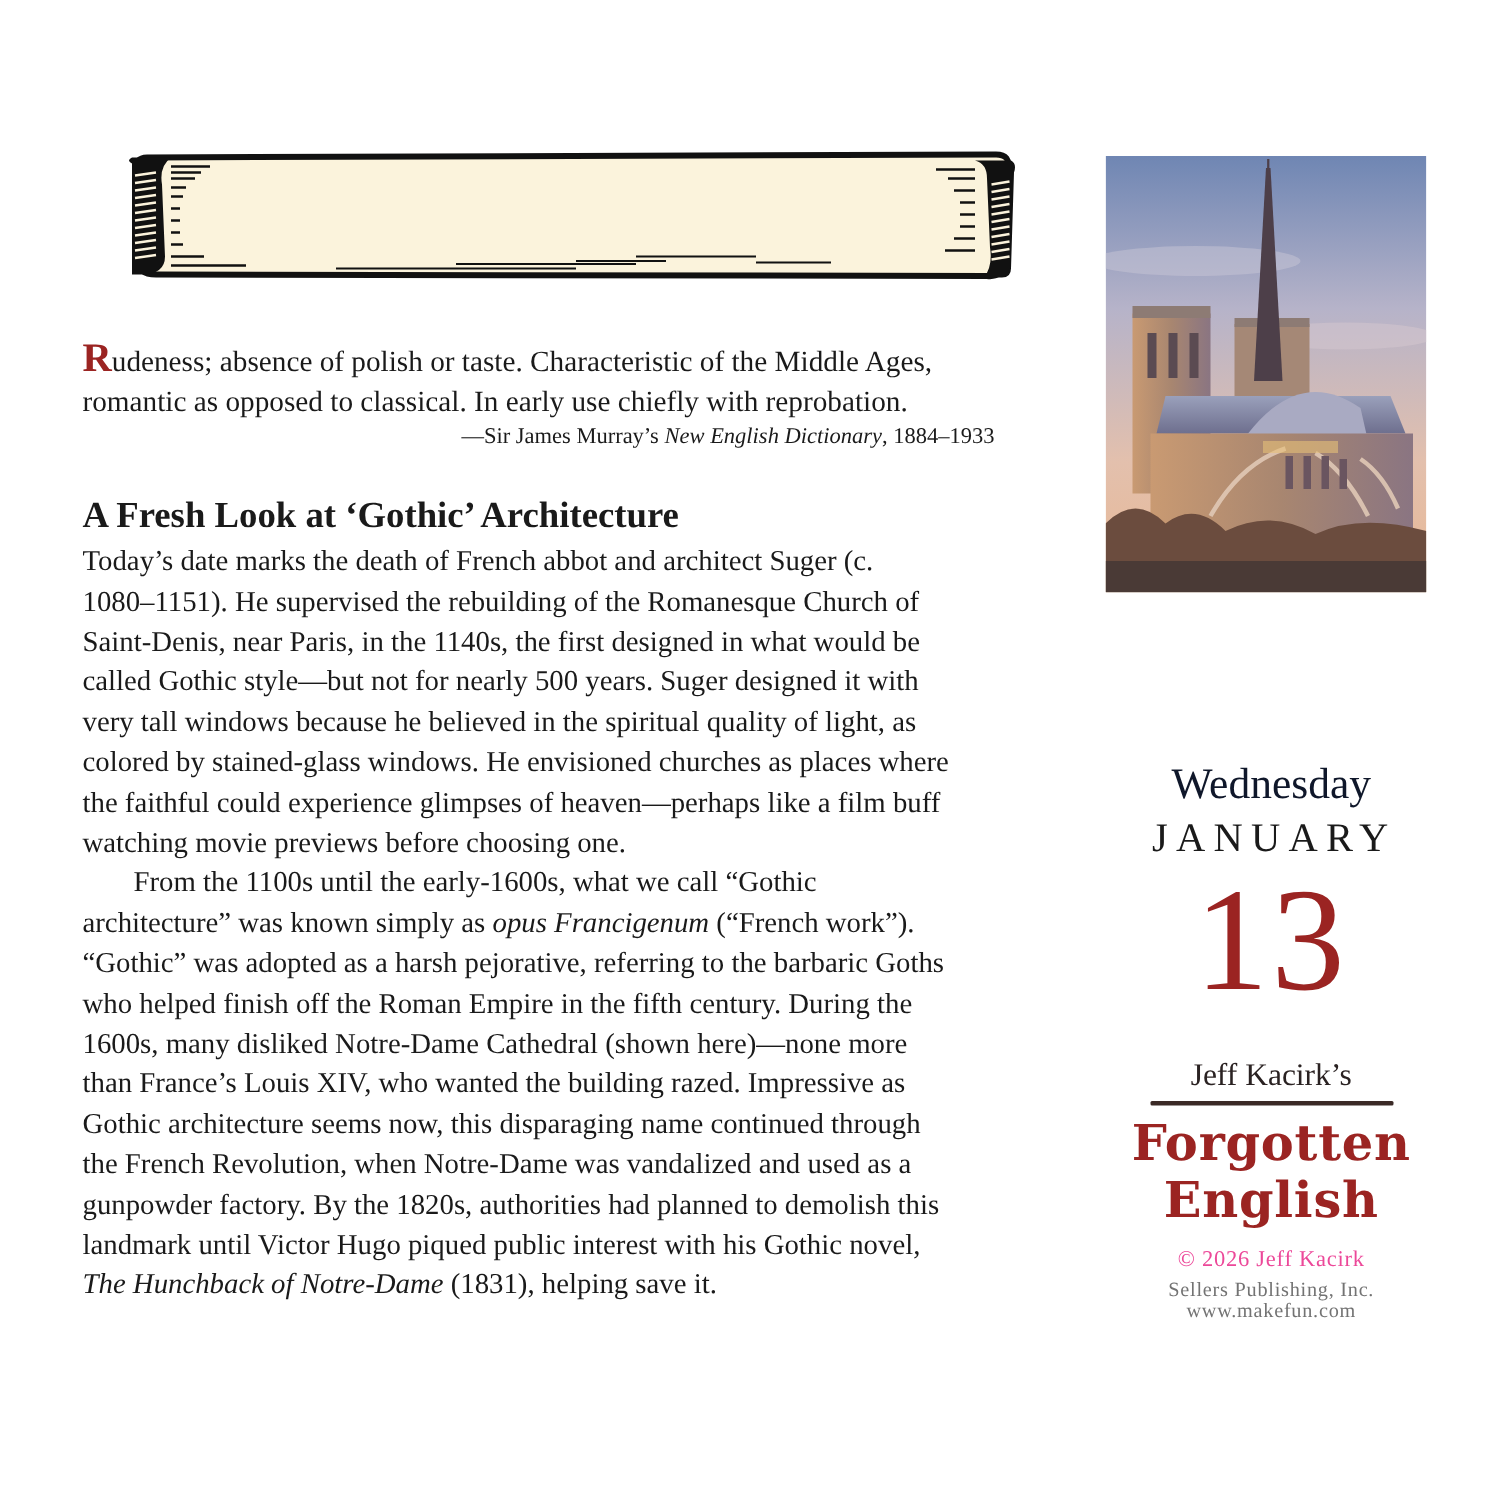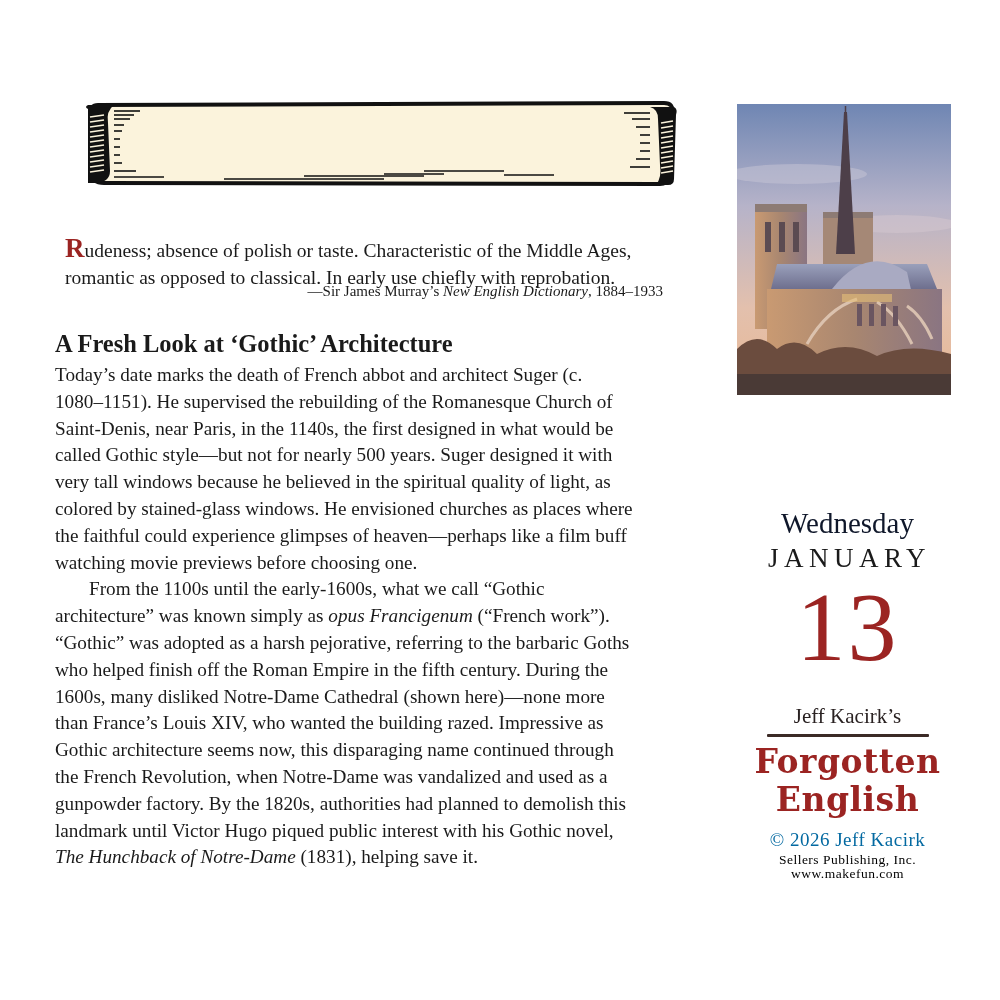--- a/index.html
+++ b/index.html
@@ -28,21 +28,21 @@
       color: #111;
       margin: 0;
     }
     
     .definition {
       position: absolute;
       left: 55px; top: 225px;
       width: 650px;
       font-size: 19.5px;
       line-height: 27px;
-      margin: 10px;
+      margin: 0;
     }
     .dropcap {
       color: #9b2422;
       font-weight: bold;
       font-size: 27px;
     }
     .citation {
       position: absolute;
       left: 55px; top: 280px;
       width: 608px;
@@ -121,27 +121,27 @@
     }
     .brand-name {
       font-family: "DejaVu Serif", "Liberation Serif", serif;
       font-weight: bold;
       font-size: 33px; line-height: 38px;
       color: #9b2422;
       letter-spacing: 0.5px;
     }
     .copyright {
       margin-top: 12px;
-      font-size: 19px; line-height: 18px;
-      color: #0369a1;
+      font-size: 15px; line-height: 18px;
+      color: #ec4899;
       letter-spacing: 0.5px;
     }
     .publisher, .website {
       font-size: 13.5px; line-height: 14px;
-      color: #000000;
+      color: #737373;
       letter-spacing: 0.5px;
     }
     .publisher { margin-top: 4px; }
   </style>
 </head>
 <body>
 
 <div class="banner">
   <svg width="594" height="88" viewBox="0 0 594 88">
 

